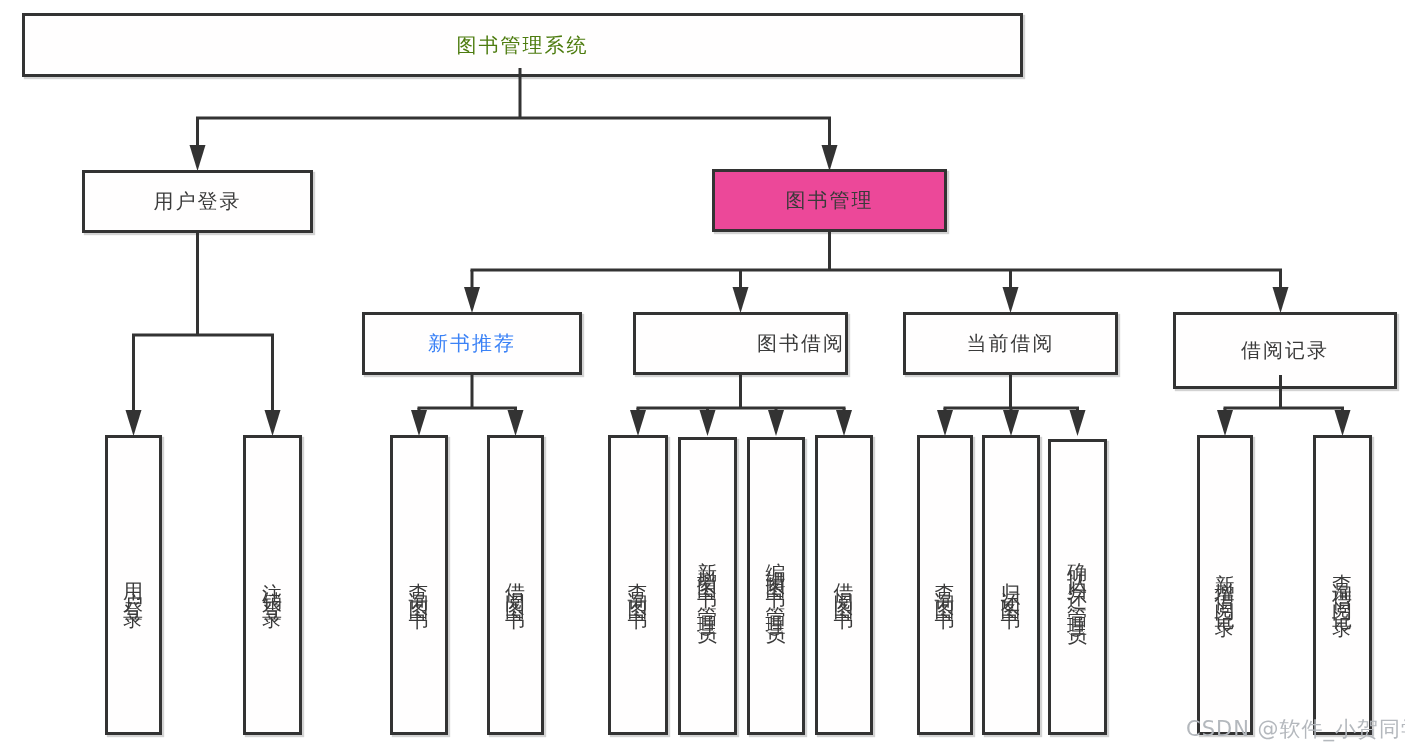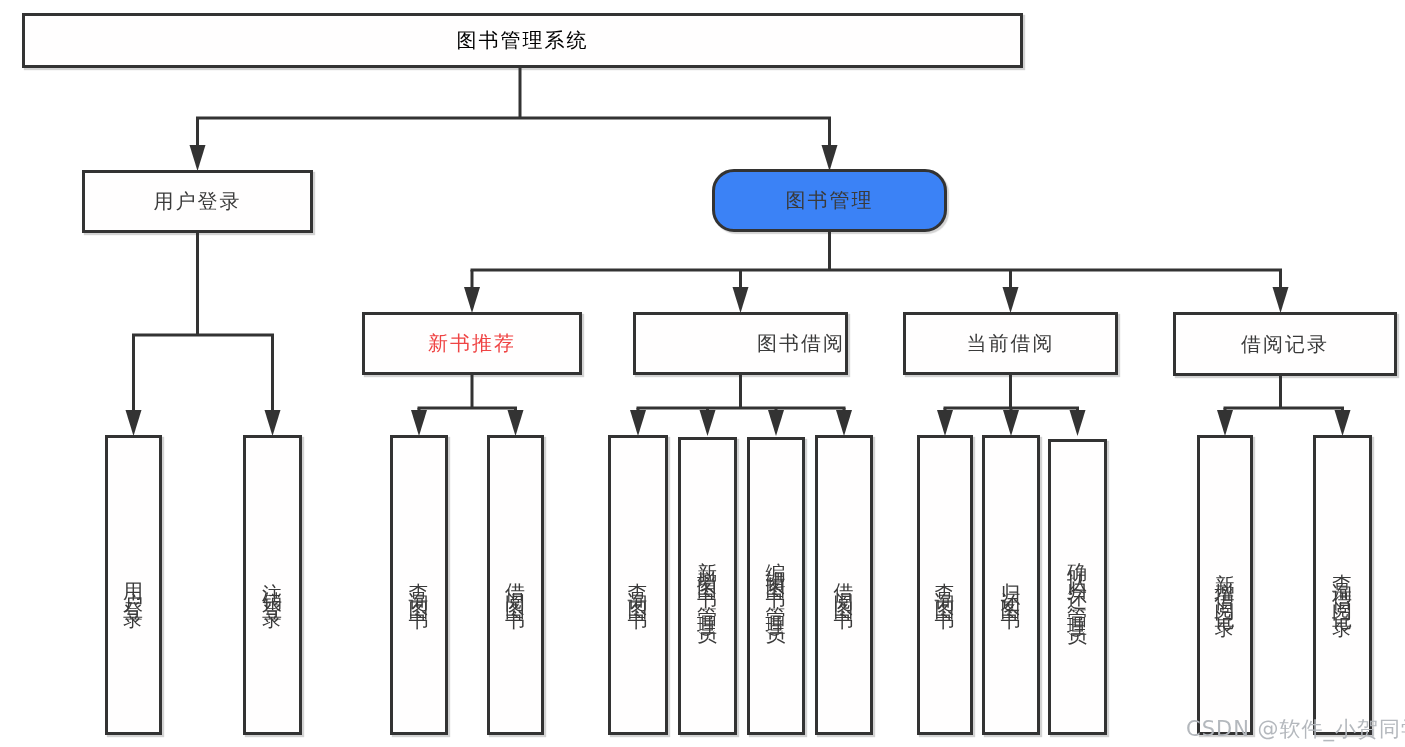--- a/index.html
+++ b/index.html
@@ -51,39 +51,39 @@
     letter-spacing: 1px;
     white-space: nowrap;
     z-index: 5;
   }
 </style>
 </head>
 <body>
 
 <div id="stage">
   <div>
-      <div class="node horizontal" style="left: 22px; top: 13px; width: 1001px; height: 55px; border-color: rgb(51, 51, 51); background: rgb(255, 254, 254); color: #000000;">
+      <div class="node horizontal" style="left: 22px; top: 13px; width: 1001px; height: 64px; border-color: rgb(51, 51, 51); background: rgb(255, 254, 254); color: #4d7c0f;">
         <span class="node-label">图书管理系统</span>
       </div>
       <div class="node horizontal" style="left: 82px; top: 170px; width: 231px; height: 63px; border-color: rgb(51, 51, 51); background: rgb(255, 254, 254); color: rgb(58, 58, 58);">
         <span class="node-label">用户登录</span>
       </div>
-      <div class="node horizontal" style="left: 712px; top: 169px; width: 235px; height: 63px; border-color: rgb(51, 51, 51); background: #3b82f6; color: rgb(58, 58, 58); border-radius: 22px;">
+      <div class="node horizontal" style="left: 712px; top: 169px; width: 235px; height: 63px; border-color: rgb(51, 51, 51); background: #ec4899; color: rgb(58, 58, 58);">
         <span class="node-label">图书管理</span>
       </div>
-      <div class="node horizontal" style="left: 362px; top: 312px; width: 220px; height: 63px; border-color: rgb(51, 51, 51); background: rgb(255, 254, 254); color: #ef4444;">
+      <div class="node horizontal" style="left: 362px; top: 312px; width: 220px; height: 63px; border-color: rgb(51, 51, 51); background: rgb(255, 254, 254); color: #3b82f6;">
         <span class="node-label">新书推荐</span>
       </div>
       <div class="node horizontal" style="left: 633px; top: 312px; width: 215px; height: 63px; border-color: rgb(51, 51, 51); background: rgb(255, 254, 254); color: rgb(58, 58, 58); justify-content: flex-end;">
         <span class="node-label">图书借阅</span>
       </div>
       <div class="node horizontal" style="left: 903px; top: 312px; width: 215px; height: 63px; border-color: rgb(51, 51, 51); background: rgb(255, 254, 254); color: rgb(58, 58, 58); font-family: Liberation Serif, serif;">
         <span class="node-label">当前借阅</span>
       </div>
-      <div class="node horizontal" style="left: 1173px; top: 312px; width: 224px; height: 64px; border-color: rgb(51, 51, 51); background: rgb(255, 254, 254); color: rgb(58, 58, 58);">
+      <div class="node horizontal" style="left: 1173px; top: 312px; width: 224px; height: 77px; border-color: rgb(51, 51, 51); background: rgb(255, 254, 254); color: rgb(58, 58, 58);">
         <span class="node-label">借阅记录</span>
       </div>
       <div class="node vertical" style="left: 105px; top: 435px; width: 57px; height: 300px; border-color: rgb(51, 51, 51); background: rgb(255, 254, 254); color: rgb(58, 58, 58);">
         <span class="node-label">用户登录</span>
       </div>
       <div class="node vertical" style="left: 243px; top: 435px; width: 59px; height: 300px; border-color: rgb(51, 51, 51); background: rgb(255, 254, 254); color: rgb(58, 58, 58);">
         <span class="node-label">注销登录</span>
       </div>
       <div class="node vertical" style="left: 390px; top: 435px; width: 58px; height: 300px; border-color: rgb(51, 51, 51); background: rgb(255, 254, 254); color: rgb(58, 58, 58);">
         <span class="node-label">查询图书</span>

